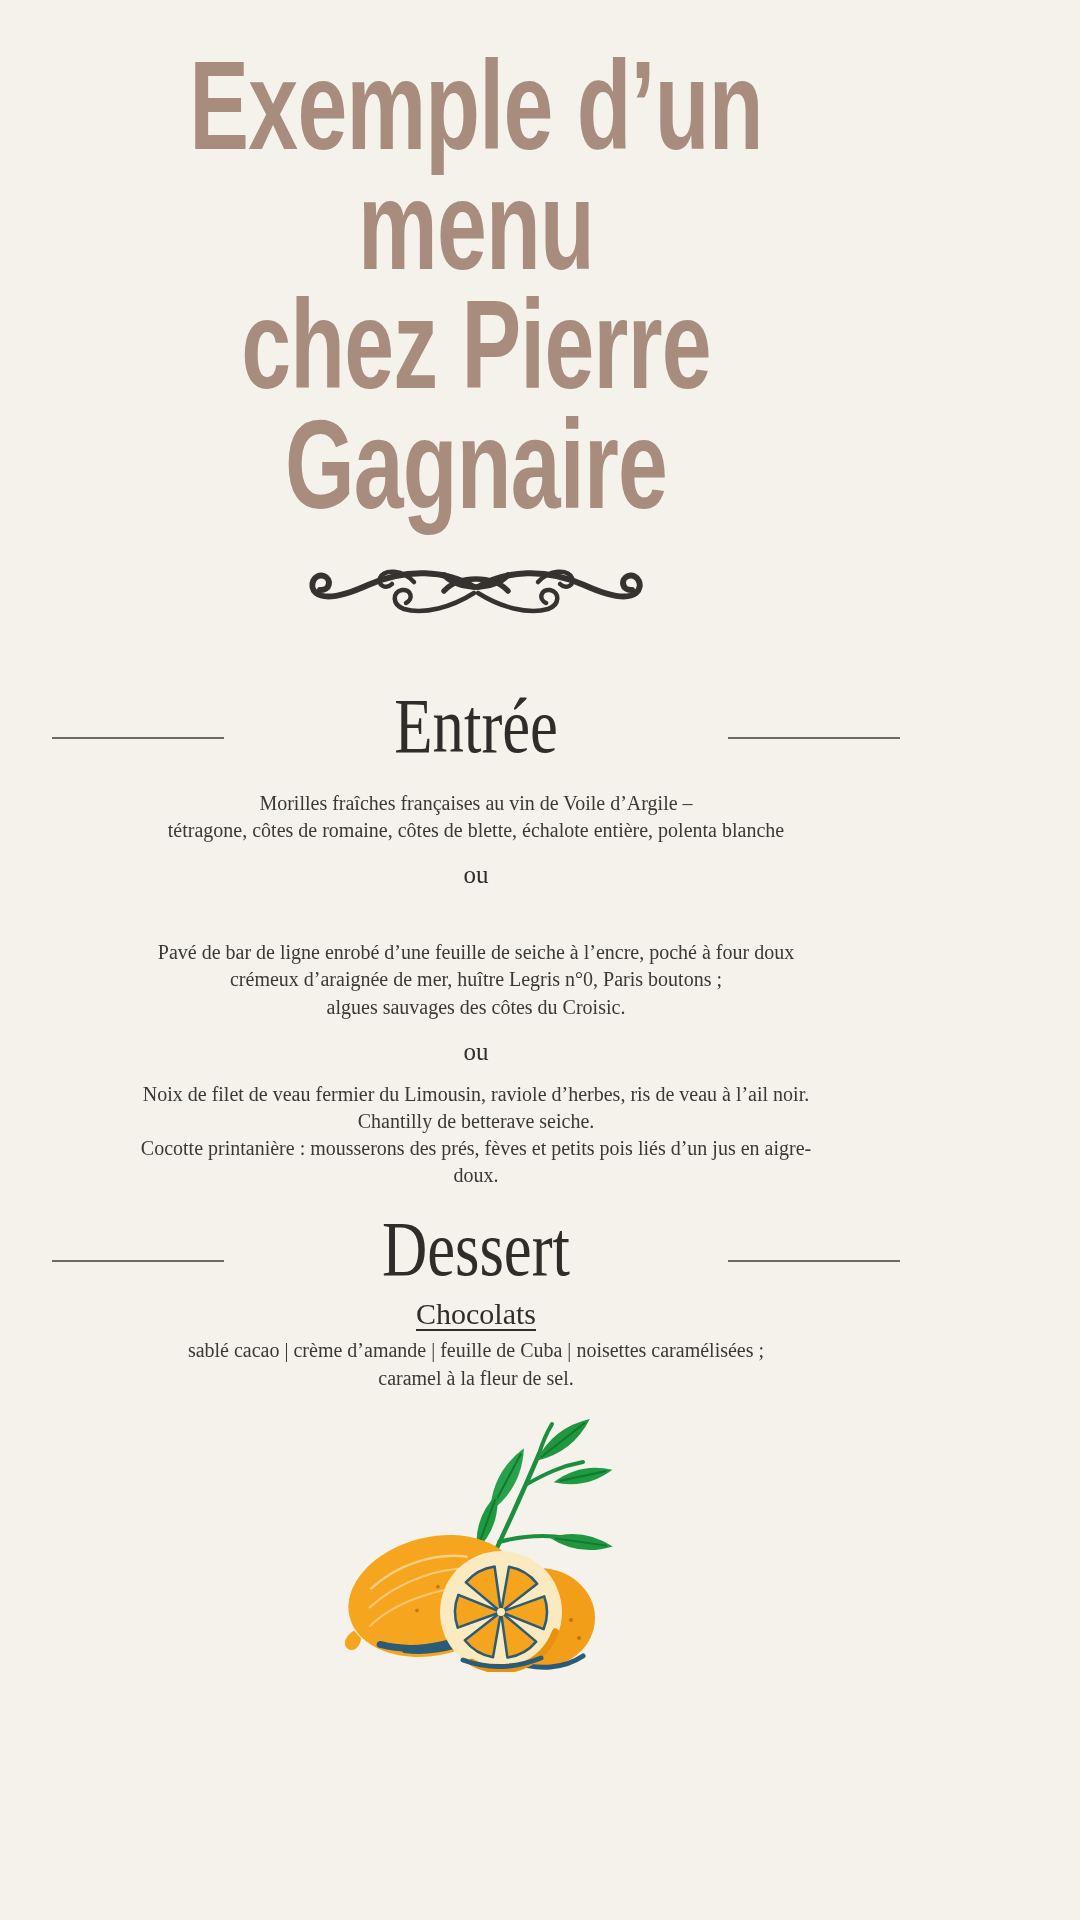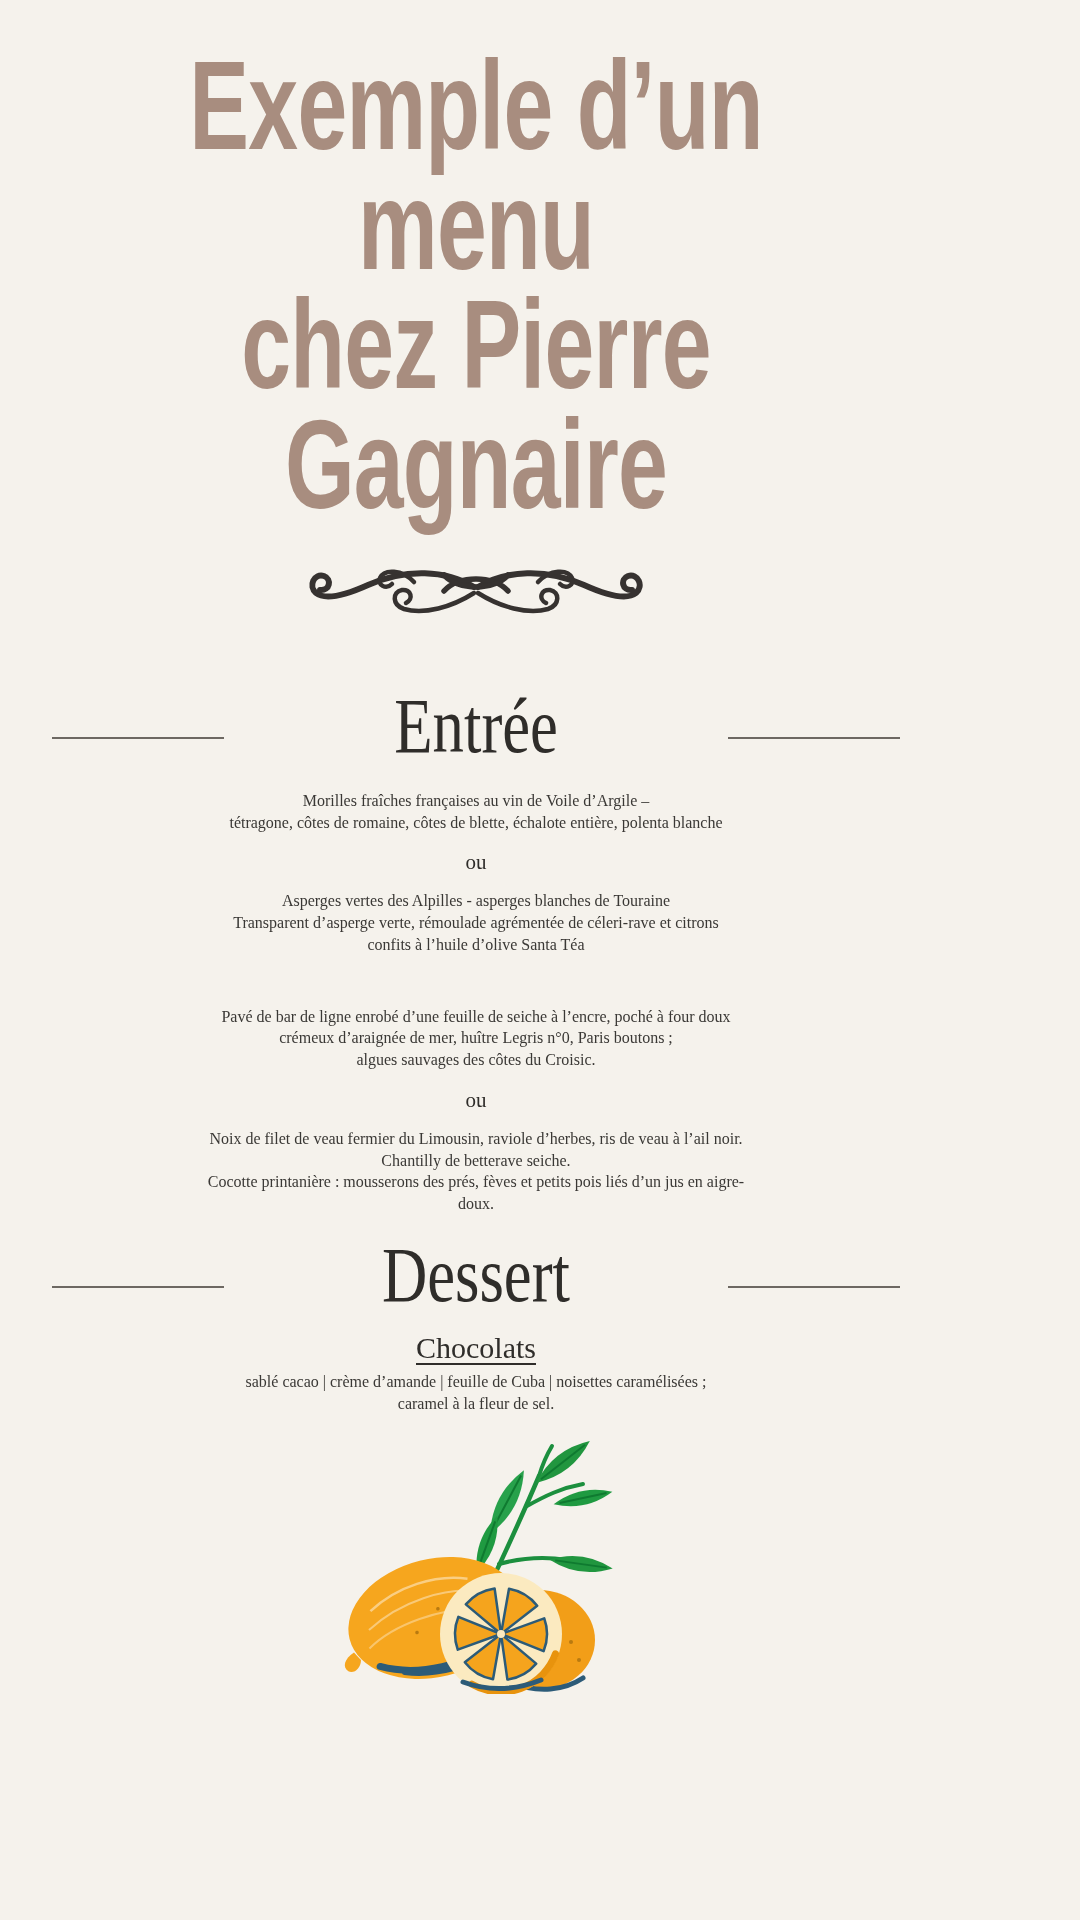--- a/index.html
+++ b/index.html
@@ -42,28 +42,28 @@
   .section-heading{
     margin:0;font-weight:400;color:var(--heading);
     font-size:66px;line-height:1;
     transform:scale(0.95,1.18);transform-origin:center;
     white-space:nowrap;
   }
 
   
   .item{
     margin:0;text-align:center;white-space:pre-line;
-    font-size:16px;line-height:1.36;color:var(--text);
+    font-size:20px;line-height:1.36;color:var(--text);
   }
   .sep{
     margin:17px 0 15px;text-align:center;
-    font-size:21px;color:var(--heading);
+    font-size:25px;color:var(--heading);
   }
   .subheading{
-    margin:12px 0 6px;text-align:center;
+    margin:4px 0 6px;text-align:center;
     font-size:30px;color:var(--heading);
     text-decoration:underline;text-underline-offset:5px;text-decoration-thickness:2px;
   }
 
   .sec{margin-top:0;}
   .sec-entree{margin-top:44px;}
   .sec-entree .item-0{margin-top:16px;}
   .sec-plats{margin-top:50px;}
   .sec-plats .item-0{margin-top:36px;}
   .sec-dessert{margin-top:16px;}
@@ -99,23 +99,20 @@
 
   <section class="sec sec-entree">
     <div class="heading-row">
       <span class="rule"></span>
       <h2 class="section-heading">Entrée</h2>
       <span class="rule"></span>
     </div>
     <p class="item item-0">Morilles fraîches françaises au vin de Voile d’Argile –
 tétragone, côtes de romaine, côtes de blette, échalote entière, polenta blanche</p>
     <p class="sep">ou</p>
-    <p class="item">Asperges vertes des Alpilles - asperges blanches de Touraine
-Transparent d’asperge verte, rémoulade agrémentée de céleri-rave et citrons
-confits à l’huile d’olive Santa Téa</p>
   </section>
 
   <section class="sec sec-plats">
     <p class="item item-0">Pavé de bar de ligne enrobé d’une feuille de seiche à l’encre, poché à four doux
 crémeux d’araignée de mer, huître Legris n°0, Paris boutons ;
 algues sauvages des côtes du Croisic.</p>
     <p class="sep">ou</p>
     <p class="item">Noix de filet de veau fermier du Limousin, raviole d’herbes, ris de veau à l’ail noir.
 Chantilly de betterave seiche.
 Cocotte printanière : mousserons des prés, fèves et petits pois liés d’un jus en aigre-

